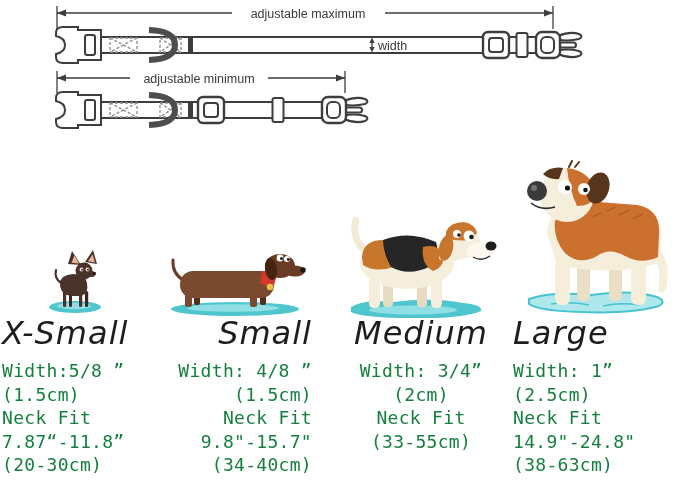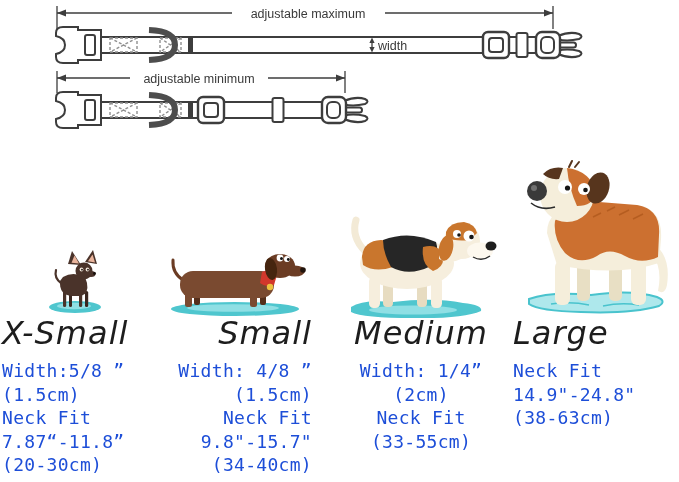--- a/index.html
+++ b/index.html
@@ -17,21 +17,21 @@
   .col2 { left:150px; width:162px; text-align:right; }
   .col3 { left:333px; width:176px; text-align:center; }
   .col4 { left:513px; width:164px; }
   .size-name {
     font-family:"DejaVu Sans", sans-serif; font-style:italic; font-weight:normal;
     font-size:32px; letter-spacing:1px; color:#1d1d1d; margin-bottom:7px;
     white-space:nowrap;
   }
   .spec {
     font-family:"DejaVu Sans Mono", monospace; font-size:18px;
-    line-height:23.5px; color:#1d4ed8; letter-spacing:0.3px; white-space:nowrap;
+    line-height:23.5px; color:#15803d; letter-spacing:0.3px; white-space:nowrap;
   }
 </style>
 </head>
 <body>
 
 <div id="stage">
 
   <svg style="left:0; top:0;" width="679" height="150" viewBox="0 0 679 150">
     <defs>
       <g id="left-end">
@@ -213,26 +213,28 @@
     <div class="size-name">Small</div>
     <div class="spec">Width: 4/8 ”</div>
     <div class="spec">(1.5cm)</div>
     <div class="spec">Neck Fit</div>
     <div class="spec">9.8"-15.7"</div>
     <div class="spec">(34-40cm)</div>
   </div>
 
   <div class="col col3">
     <div class="size-name">Medium</div>
-    <div class="spec">Width: 1/4”</div>
+    <div class="spec">Width: 3/4”</div>
     <div class="spec">(2cm)</div>
     <div class="spec">Neck Fit</div>
     <div class="spec">(33-55cm)</div>
   </div>
 
   <div class="col col4">
     <div class="size-name">Large</div>
+    <div class="spec">Width: 1”</div>
+    <div class="spec">(2.5cm)</div>
     <div class="spec">Neck Fit</div>
     <div class="spec">14.9"-24.8"</div>
     <div class="spec">(38-63cm)</div>
   </div>
 
 </div>
 
 </body></html>

